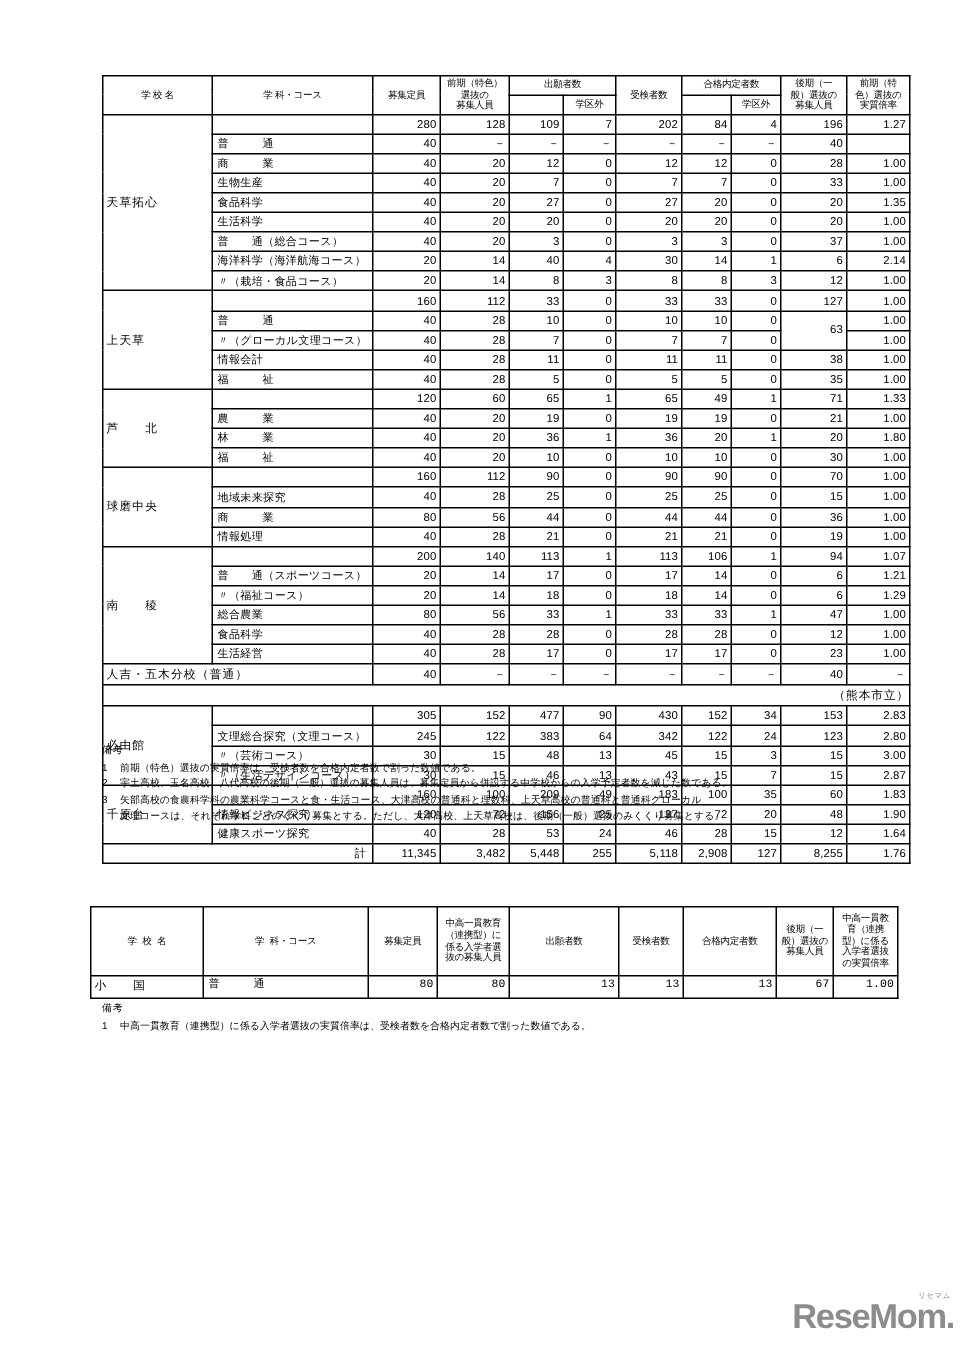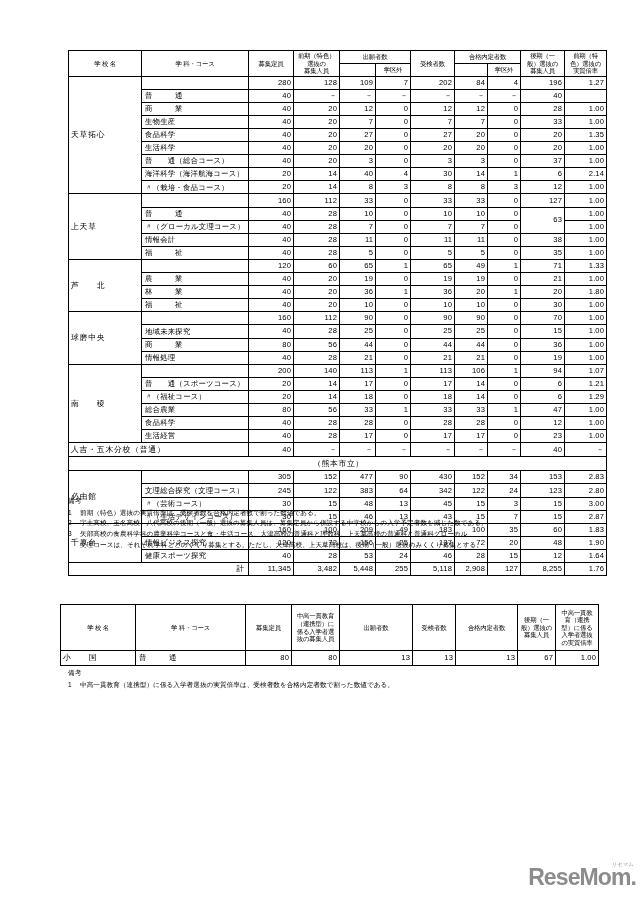--- a/index.html
+++ b/index.html
@@ -86,21 +86,21 @@
   .totalrow td {
     font-size: 7.6px;
   }
   .total-label {
     text-align: right;
     padding-right: 3px !important;
     letter-spacing: 1px;
   }
   .citygroup td {
     height: 13px;
-    text-align: center;
+    text-align: right;
     padding-left: 2px !important;
     font-size: 7.8px;
     letter-spacing: 0.6px;
   }
 
   
   .notes {
     position: absolute;
     font-size: 6.6px;
     line-height: 1.62;
@@ -128,21 +128,21 @@
     font-weight: bold;
     letter-spacing: 0.25px;
     white-space: nowrap;
   }
   .t2-wrap {
     position: absolute;
     left: 60px;
     top: 604px;
     width: 518px;
   }
-  .t2-wrap table.grid { font-size: 7.2px; }
+  .t2-wrap table.grid { font-size: 7.2px; font-family: Liberation Mono, monospace; }
   .t2-wrap th { font-size: 6.0px; line-height: 1.2; }
 
   
   .logo {
     position: absolute;
     right: 4px;
     bottom: 16px;
     text-align: right;
     color: #8c8c8c;
   }

